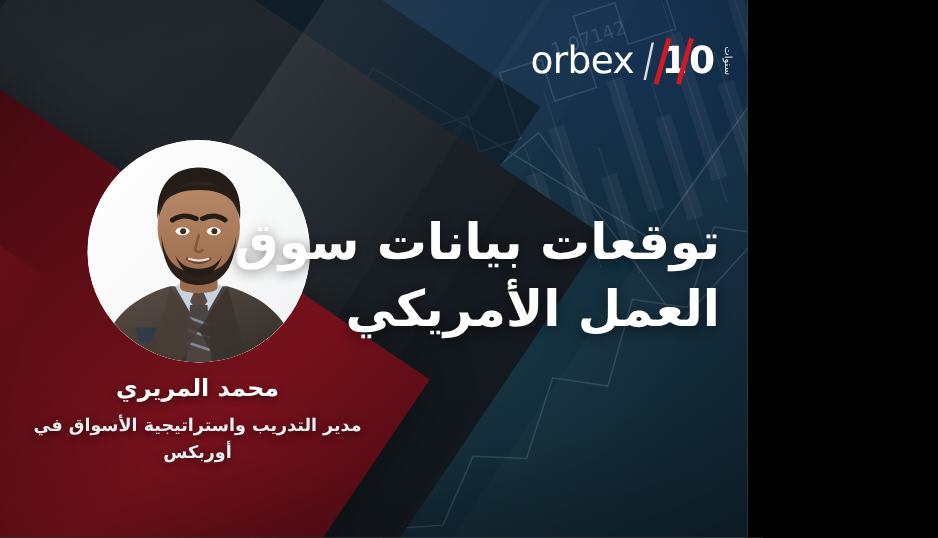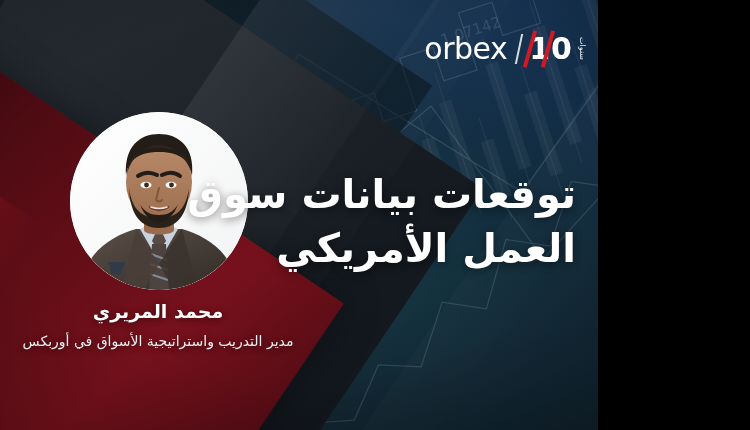--- a/index.html
+++ b/index.html
@@ -175,21 +175,21 @@
   .speaker-name{
     font-size:19px;
     font-weight:700;
     line-height:1.25;
     letter-spacing:0;
     text-shadow:0 1px 6px rgba(0,0,0,.5);
   }
   .speaker-role{
     margin-top:7px;
     font-size:14px;
-    font-weight:400;
+    font-weight:700;
     line-height:1.5;
     color:#eceff1;
     text-shadow:0 1px 6px rgba(0,0,0,.5);
   }
 </style>
 </head>
 <body>
 
 <div class="banner">
 

